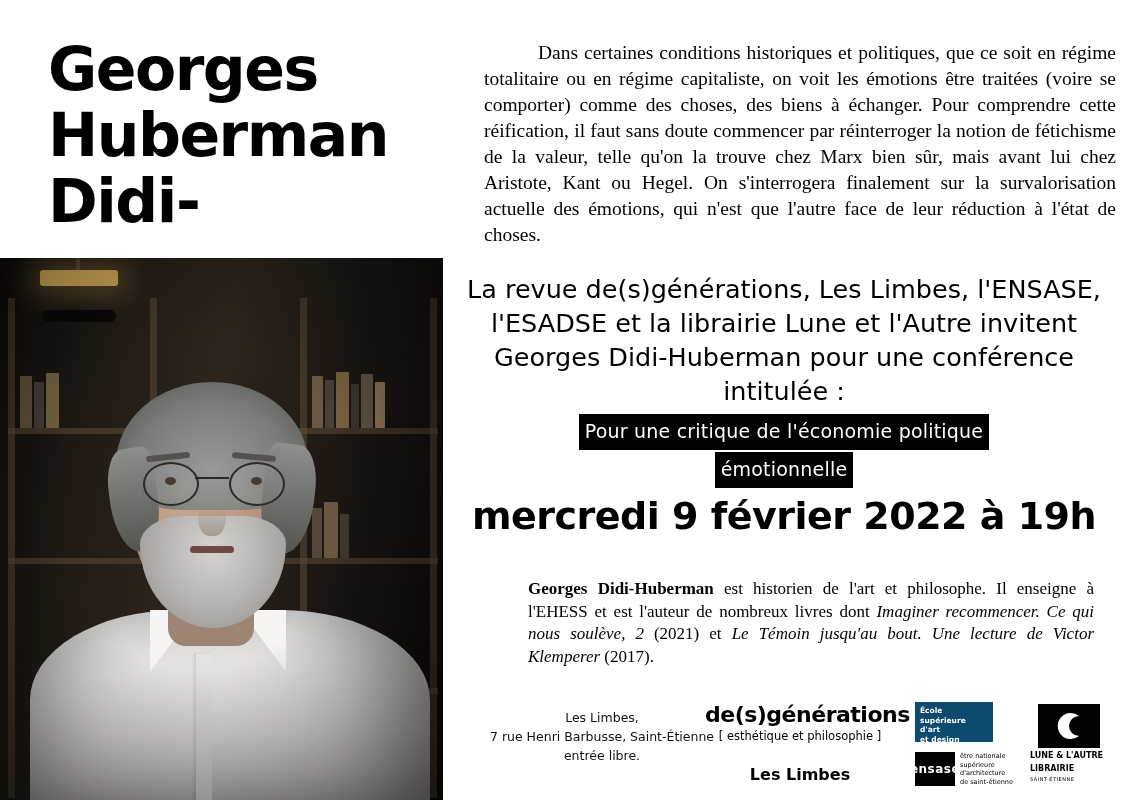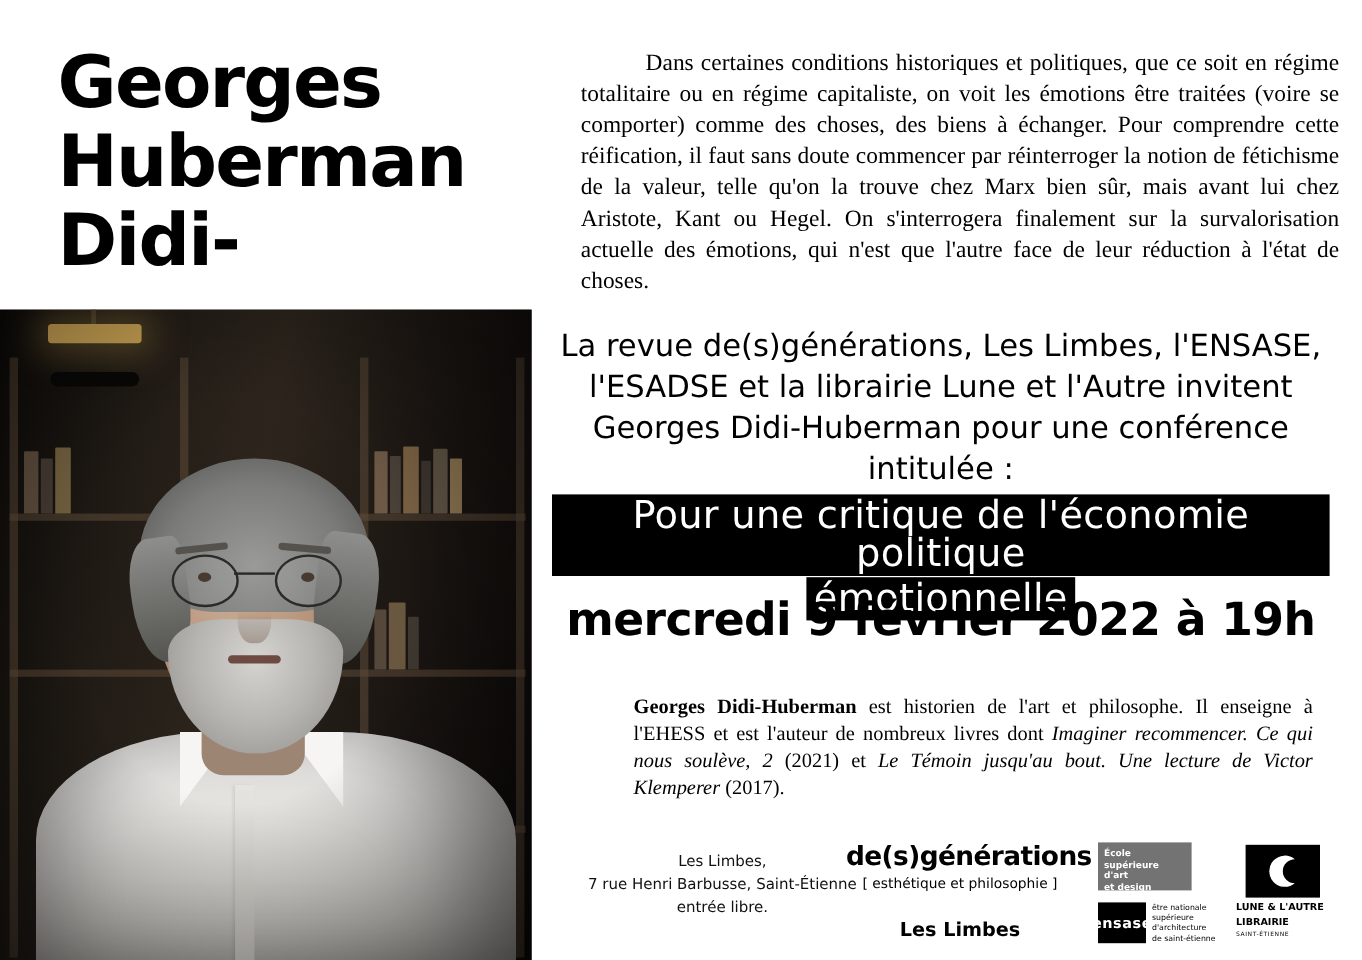--- a/index.html
+++ b/index.html
@@ -301,21 +301,21 @@
   }
   .invite-highlight {
     display: block;
     margin-top: 4px;
   }
   .hl-line {
     display: inline-block;
     background: #000;
     color: #fff;
     padding: 1px 6px 3px 6px;
-    font-size: 32px;
+    font-size: 19px;
     line-height: 32px;
     letter-spacing: 0.2px;
   }
   .date {
     position: absolute;
     left: 0;
     top: 494px;
     width: 648px;
     text-align: center;
     font-family: "DejaVu Sans", sans-serif;
@@ -383,21 +383,21 @@
     font-size: 16px;
     color: #000;
     margin-top: 22px;
   }
   .logo-esadse {
     position: absolute;
     left: 455px;
     top: 2px;
     width: 78px;
     height: 40px;
-    background: #737373;
+    background: #0c4a6e;
     color: #fff;
     font-family: "DejaVu Sans", sans-serif;
     font-size: 7.5px;
     line-height: 9.5px;
     font-weight: bold;
     padding: 4px 5px;
     box-sizing: border-box;
   }
   .logo-ensase {
     position: absolute;

